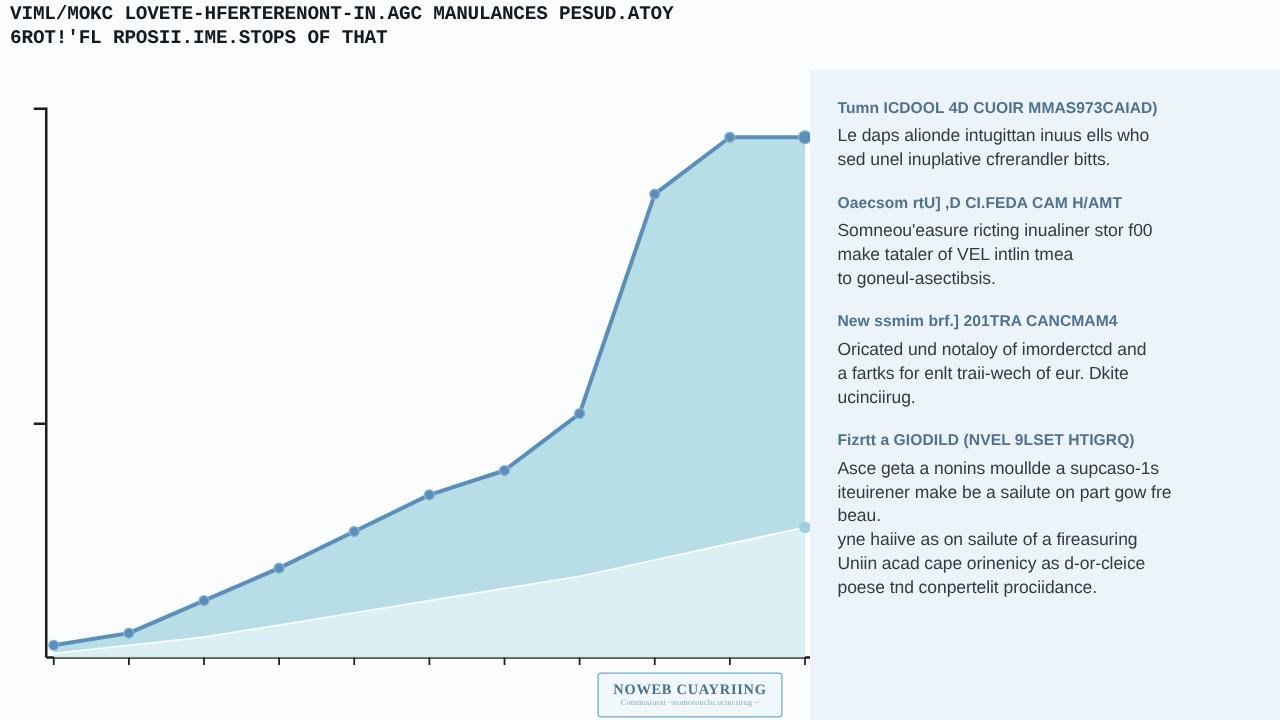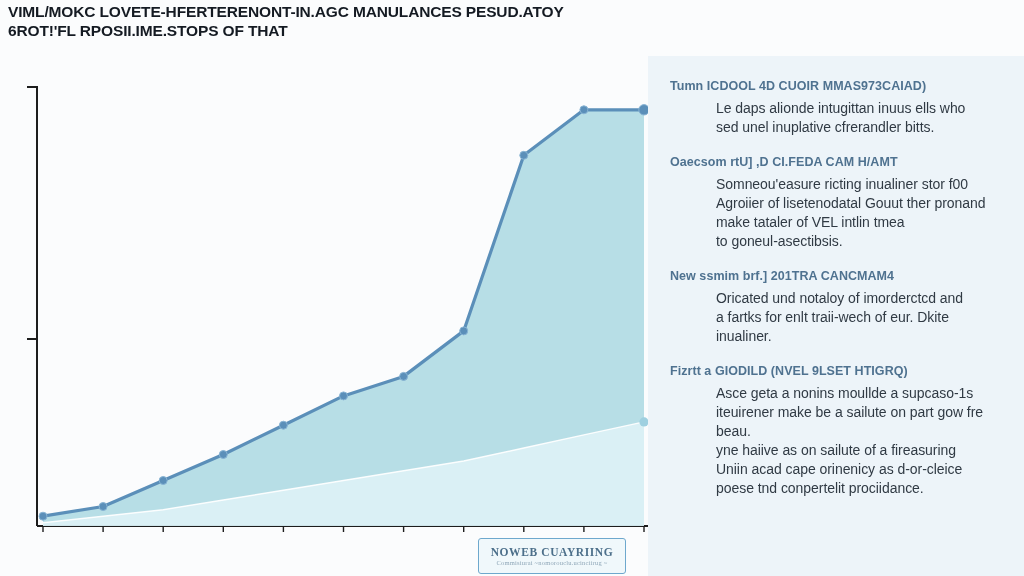--- a/index.html
+++ b/index.html
@@ -23,20 +23,21 @@
     height: 576px;
     background: #fbfcfd;
   }
 
   
   #title-block {
     position: absolute;
     left: 8px;
     top: 2px;
     width: 716px;
+    font-family: Liberation Mono, monospace;
   }
   .title-line {
     font-size: 15.5px;
     font-weight: 700;
     letter-spacing: -0.15px;
     color: #141a22;
     line-height: 19px;
     white-space: nowrap;
   }
 
@@ -105,21 +106,21 @@
     line-height: 16px;
     margin-bottom: 5px;
     letter-spacing: 0.05px;
   }
   .note-body {
     font-size: 14px;
     color: #303a44;
     line-height: 19px;
     letter-spacing: -0.05px;
   }
-  .note-body .bodyline { display: block; white-space: nowrap; margin-left: 46px; }
+  .note-body .bodyline { display: block; white-space: nowrap; }
 </style>
 </head>
 <body>
 
 <div id="page">
 
   <div id="title-block">
     <div class="title-line">VIML/MOKC LOVETE-HFERTERENONT-IN.AGC MANULANCES PESUD.ATOY</div>
     <div class="title-line">6ROT!'FL RPOSII.IME.STOPS OF THAT</div>
   </div>
@@ -185,31 +186,30 @@
         <div class="note-heading">Tumn ICDOOL 4D CUOIR MMAS973CAIAD)</div>
         <div class="note-body">
           <span class="bodyline">Le daps alionde intugittan inuus ells who</span>
           <span class="bodyline">sed unel inuplative cfrerandler bitts.</span>
         </div>
       </div>
       <div class="note-block">
         <div class="note-heading">Oaecsom rtU] ,D CI.FEDA CAM H/AMT</div>
         <div class="note-body">
           <span class="bodyline">Somneou'easure ricting inualiner stor f00</span>
-          <span class="bodyline">Agroiier of lisetenodatal Gouut ther pronand</span>
           <span class="bodyline">make tataler of VEL intlin tmea</span>
           <span class="bodyline">to goneul-asectibsis.</span>
         </div>
       </div>
       <div class="note-block">
         <div class="note-heading">New ssmim brf.] 201TRA CANCMAM4</div>
         <div class="note-body">
           <span class="bodyline">Oricated und notaloy of imorderctcd and</span>
           <span class="bodyline">a fartks for enlt traii-wech of eur. Dkite</span>
-          <span class="bodyline">inualiner.</span>
+          <span class="bodyline">ucinciirug.</span>
         </div>
       </div>
       <div class="note-block">
         <div class="note-heading">Fizrtt a GIODILD (NVEL 9LSET HTIGRQ)</div>
         <div class="note-body">
           <span class="bodyline">Asce geta a nonins moullde a supcaso-1s</span>
           <span class="bodyline">iteuirener make be a sailute on part gow fre</span>
           <span class="bodyline">beau.</span>
           <span class="bodyline">yne haiive as on sailute of a fireasuring</span>
           <span class="bodyline">Uniin acad cape orinenicy as d-or-cleice</span>

